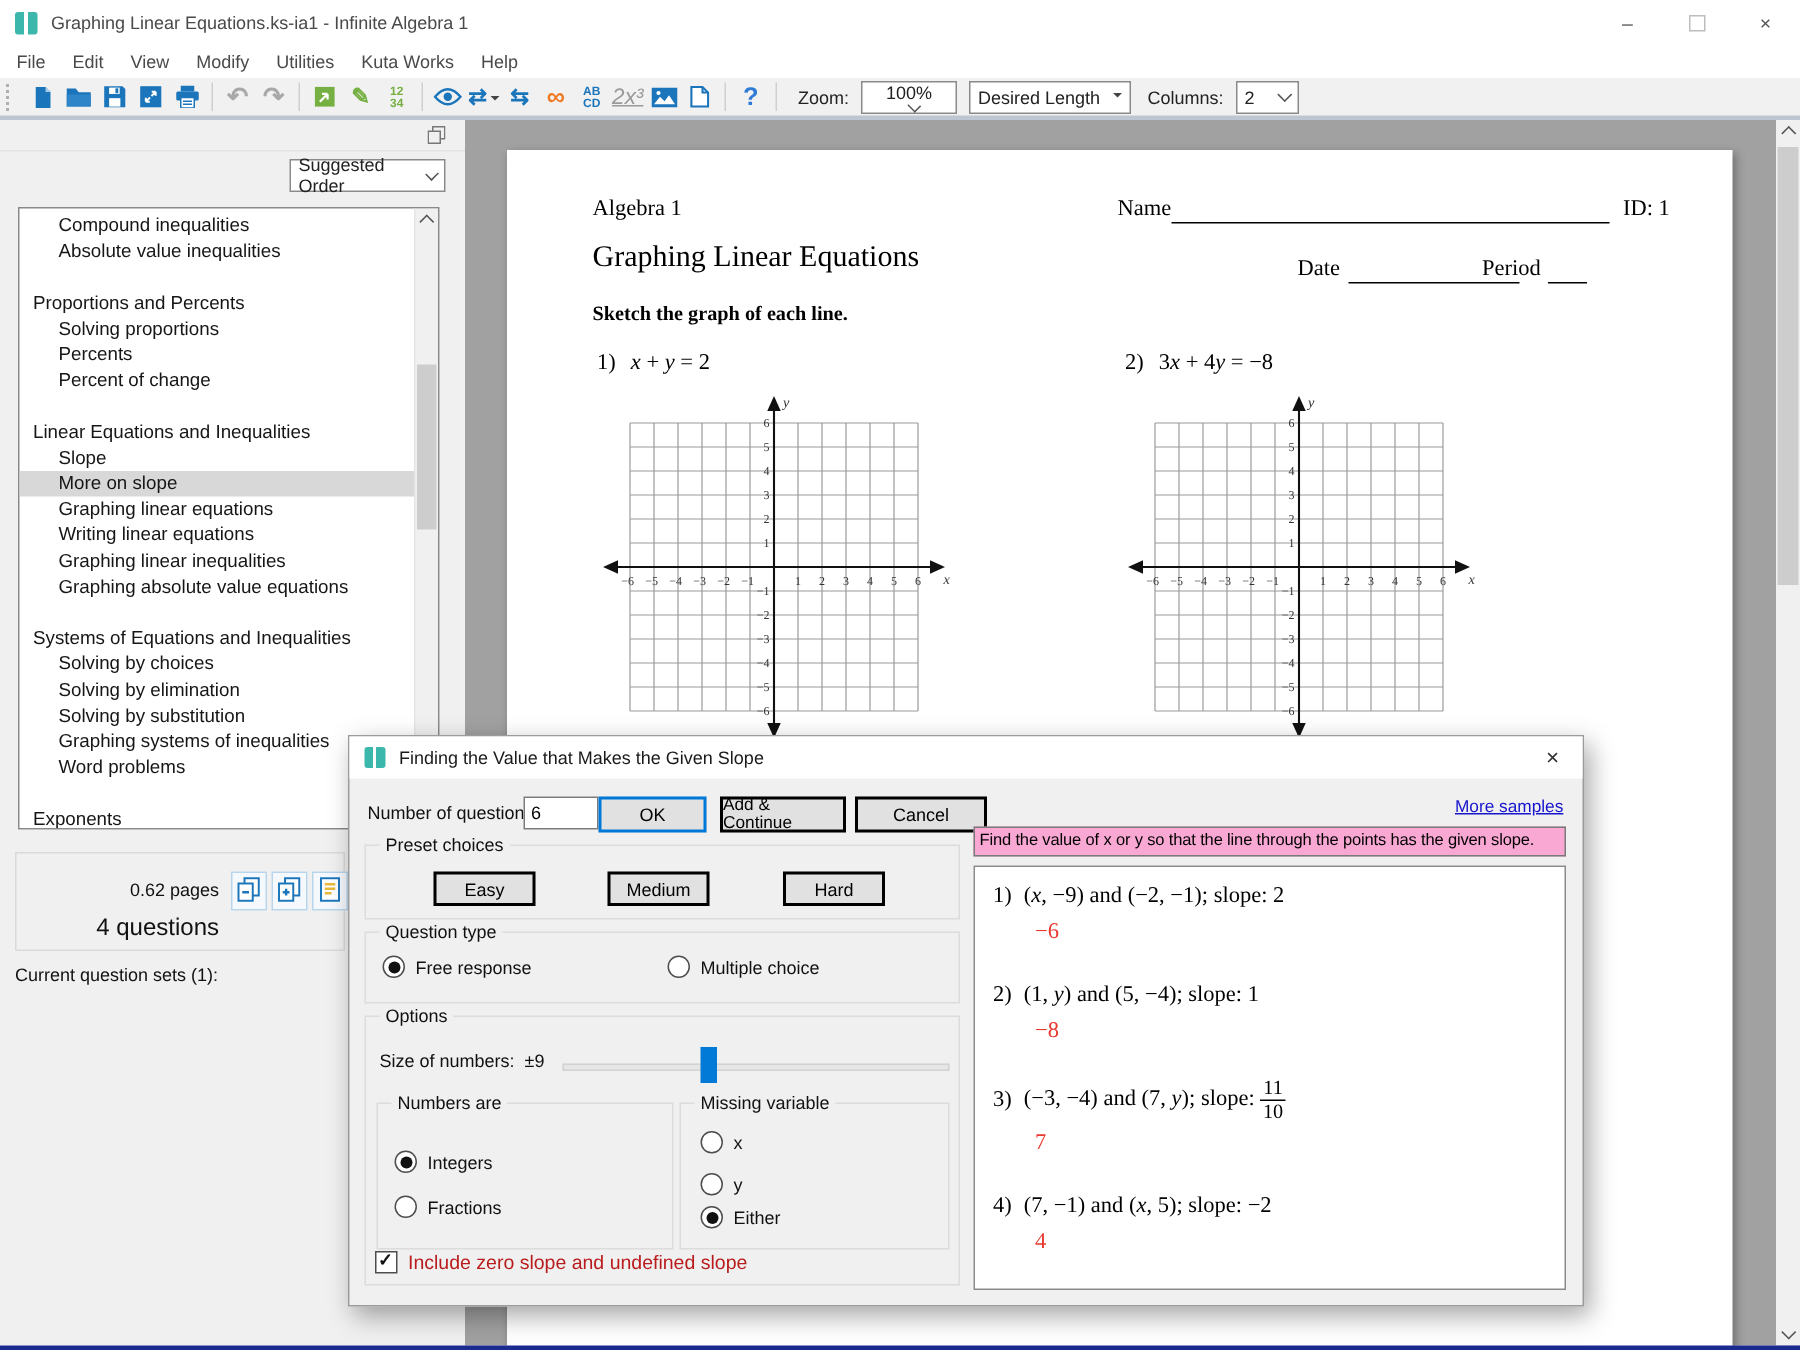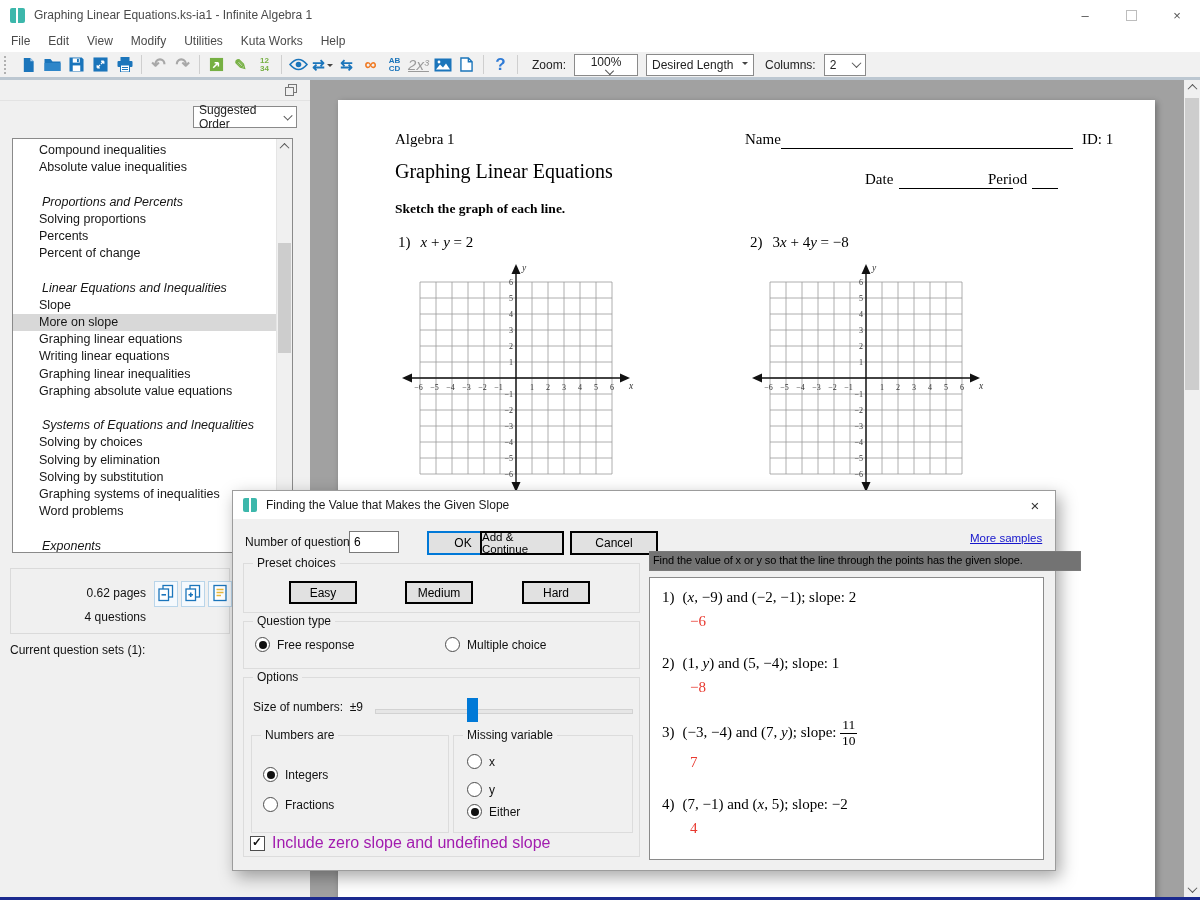--- a/index.html
+++ b/index.html
@@ -45,31 +45,31 @@
   .sidebar-head{position:absolute;left:0;top:0;width:100%;height:20px;border-bottom:1px solid #e3e3e3;}
   .float-icon{position:absolute;right:13px;top:4px;}
   .filter-input{position:absolute;left:12px;top:26px;width:158px;height:20px;border:1px solid #8a8a8a;
     background:#fdba74;font-family:inherit;font-size:12px;padding:0 5px;margin-top:36px;}
   .filter-input::placeholder{color:#9a9a9a;}
   .order-select{position:absolute;left:188px;top:26px;width:92px;}
   .topic-list{position:absolute;left:12px;top:58px;width:279px;height:413px;background:#fff;
     border:1px solid #8a8a8a;overflow:hidden;}
   .topics{padding-top:3px;font-size:12.5px;line-height:17.2px;color:#161616;}
   .topic-item{padding-left:26px;white-space:nowrap;}
-  .topic-header{padding-left:29px;font-style:italic;white-space:nowrap;}
+  .topic-header{padding-left:9px;white-space:nowrap;}
   .topic-spacer{height:17.2px;}
   .topic-item.selected{background:#d8d8d8;}
   .vscroll-in{position:absolute;right:0;top:0;width:15px;height:100%;background:#f0f0f0;border-left:1px solid #e5e5e5;}
   .vs-arrow{position:absolute;left:0;width:15px;height:15px;display:flex;align-items:center;justify-content:center;}
   .chev-up{width:6px;height:6px;border-left:1.5px solid #555;border-top:1.5px solid #555;transform:rotate(45deg) translate(1px,1px);}
   .chev-dn{width:6px;height:6px;border-right:1.5px solid #555;border-bottom:1.5px solid #555;transform:rotate(45deg) translate(-1px,-1px);}
   .vs-thumb{position:absolute;left:1px;width:13px;background:#cdcdcd;}
   .pages-panel{position:absolute;left:10px;top:488px;width:218px;height:64px;border:1px solid #dadada;}
   .pp-text1{position:absolute;left:0;top:17px;width:135px;text-align:right;font-size:12px;color:#111;}
-  .pp-text2{position:absolute;left:0;top:41px;width:135px;text-align:right;font-size:12px;color:#111;}
+  .pp-text2{position:absolute;left:0;top:41px;width:135px;text-align:right;font-size:16px;color:#111;}
   .pp-icons{position:absolute;left:143px;top:12px;display:flex;gap:3px;}
   .pp-btn{width:22px;height:24px;background:#f5f9fd;border:1px solid #b9d5ea;display:flex;align-items:center;justify-content:center;}
   .qsets-label{position:absolute;left:10px;top:563px;font-size:12px;color:#111;}
   .qsets-list{position:absolute;left:10px;top:579px;width:217px;height:228px;background:#fff;border:1px solid #8a8a8a;}
   .qset-item{padding:6px 8px;font-size:12.5px;color:#111;}
   
   .docarea{position:absolute;left:310px;top:80px;right:0;bottom:3px;background:#a1a1a1;}
   .page{position:absolute;left:28px;top:20px;width:817px;height:900px;background:#fff;
     box-shadow:2px 2px 6px rgba(0,0,0,.3);font-family:"Liberation Serif",serif;color:#000;}
   .doc-scroll{position:absolute;right:0;top:0;width:16px;height:100%;background:#f0f0f0;}
@@ -98,27 +98,27 @@
   .dlg-input{position:absolute;left:116px;top:40px;width:40px;height:20px;border:1px solid #7a7a7a;
     font-family:inherit;font-size:12px;padding:0 4px;}
   .btn{position:absolute;background:#e1e1e1;border:2px solid #000000;font-size:12px;color:#000;
     display:flex;align-items:center;justify-content:center;box-sizing:border-box;font-family:inherit;}
   .btn.focus{border:2px solid #0078d7;}
   .grp{position:absolute;border:1px solid #dcdcdc;}
   .grp-label{position:absolute;top:-8px;left:9px;background:#f0f0f0;padding:0 4px;font-size:12px;color:#111;white-space:nowrap;}
   .radio-row{position:absolute;font-size:12px;color:#111;display:flex;align-items:center;white-space:nowrap;}
   .radio{width:13px;height:13px;border:1px solid #4d4d4d;border-radius:50%;background:#fff;margin-right:7px;position:relative;flex:none;}
   .radio.sel::after{content:"";position:absolute;left:2.5px;top:2.5px;right:2.5px;bottom:2.5px;background:#111;border-radius:50%;}
-  .check-row{position:absolute;font-size:16px;color:#a21caf;display:flex;align-items:center;}
+  .check-row{position:absolute;font-size:13px;color:#b91c1c;display:flex;align-items:center;}
   .checkbox{width:13px;height:13px;border:1px solid #4d4d4d;background:#fff;margin-right:7px;position:relative;flex:none;}
   .checkbox.checked::after{content:"✓";position:absolute;left:1px;top:-2px;font-size:12px;font-weight:bold;color:#111;}
   .slider-track{position:absolute;left:142px;top:218px;width:256px;height:3px;background:#e6e6e6;border:1px solid #d2d2d2;}
   .slider-thumb{position:absolute;left:234px;top:207px;width:11px;height:24px;background:#0079d7;}
   .more-samples{position:absolute;left:737px;top:41px;font-size:11.5px;color:#1616cc;text-decoration:underline;}
-  .instr-box{position:absolute;left:416px;top:60px;width:432px;height:20px;background:#737373;border:1px solid #7a7a7a;
+  .instr-box{position:absolute;left:416px;top:60px;width:395px;height:20px;background:#f9a8d4;border:1px solid #7a7a7a;
     box-sizing:border-box;font-size:11px;letter-spacing:-0.1px;padding:2px 3px;overflow:hidden;white-space:nowrap;color:#000;}
   .samples-box{position:absolute;left:416px;top:86px;width:395px;height:283px;background:#fff;border:1px solid #8a8a8a;
     box-sizing:border-box;overflow:hidden;padding:8px 0 0 12px;}
   .sample .q{font-family:"Liberation Serif",serif;font-size:15px;color:#000;line-height:22px;}
   .sample .q .pnum{margin-right:8px;}
   .sample .ans{color:#e8392f;margin:4px 0 22px 28px;font-family:"Liberation Serif",serif;font-size:15px;line-height:18px;}
   .frac{display:inline-block;text-align:center;vertical-align:middle;line-height:1.1;font-size:13.5px;}
   .frac .fn{display:block;border-bottom:1px solid #000;padding:0 2px;}
   .frac .fd{display:block;}
   .win-bottom{position:absolute;left:0;right:0;bottom:0;height:3px;background:#1b2a8f;}
@@ -482,21 +482,21 @@
 
   <div class="dialog">
     <div class="dlg-title">
       <span class="kuta-logo"></span>
       <span class="dlg-title-text">Finding the Value that Makes the Given Slope</span>
     </div>
     <div class="dlg-close">×</div>
 
     <div class="dlg-label" style="left:12px;top:44px;">Number of questions:</div>
     <input class="dlg-input" value="6" style="">
-    <div class="btn focus" style="left:166px;top:40px;width:72px;height:24px;margin-left:28px;">OK</div>
+    <div class="btn focus" style="left:166px;top:40px;width:72px;height:24px;">OK</div>
     <div class="btn" style="left:247px;top:40px;width:84px;height:24px;font-size:11.5px;">Add &amp; Continue</div>
     <div class="btn" style="left:337px;top:40px;width:88px;height:24px;">Cancel</div>
 
     <div class="grp" style="left:10px;top:72px;width:395px;height:48px;">
       <span class="grp-label">Preset choices</span>
     </div>
     <div class="btn" style="left:56px;top:90px;width:68px;height:23px;">Easy</div>
     <div class="btn" style="left:172px;top:90px;width:68px;height:23px;">Medium</div>
     <div class="btn" style="left:289px;top:90px;width:68px;height:23px;">Hard</div>
 

